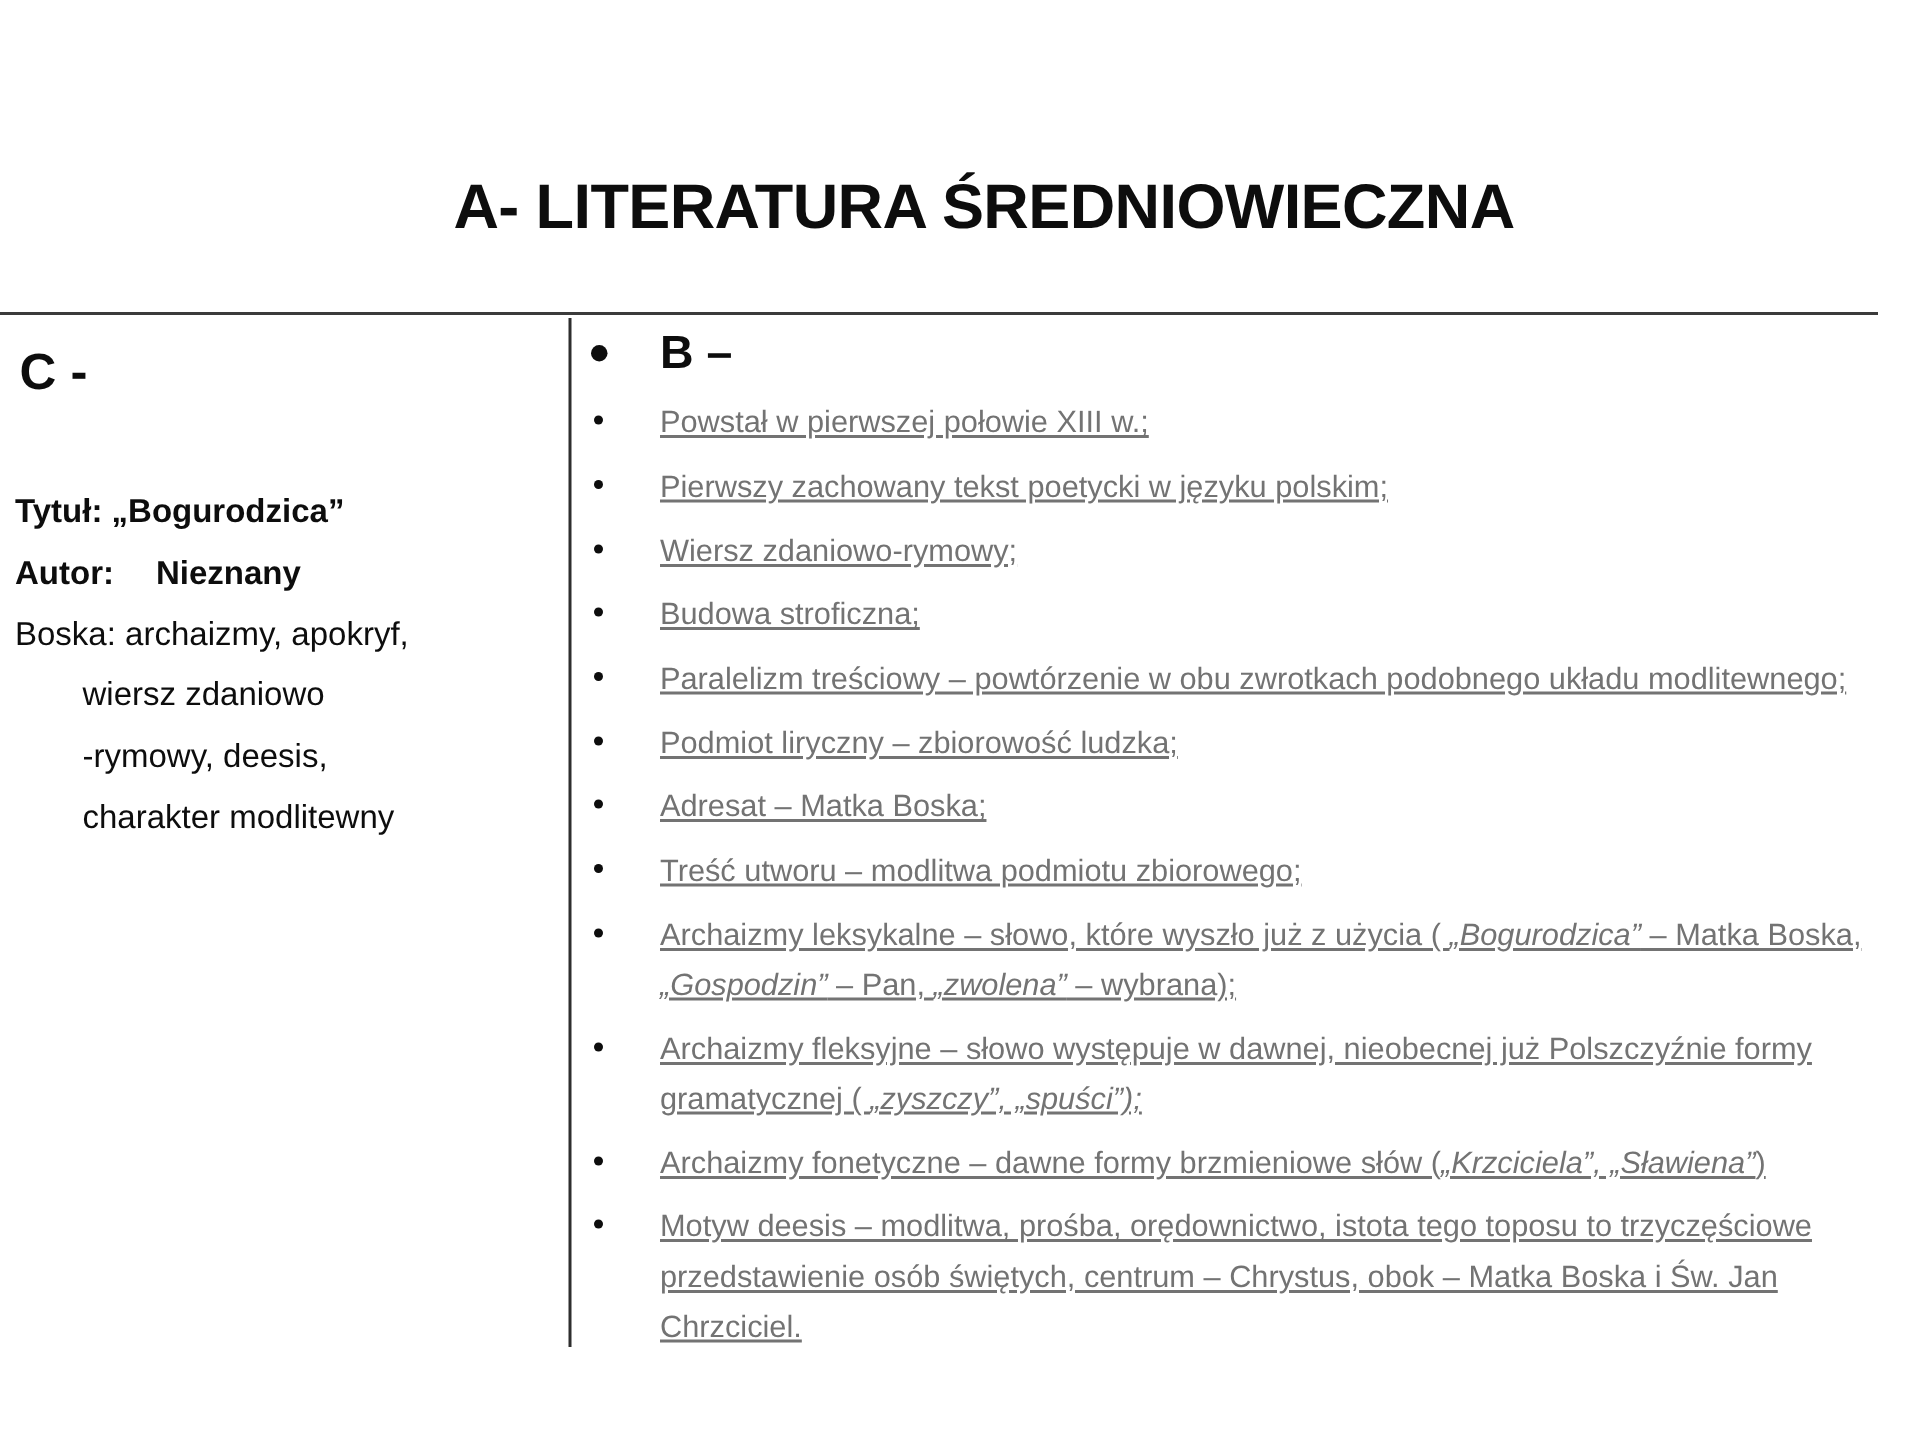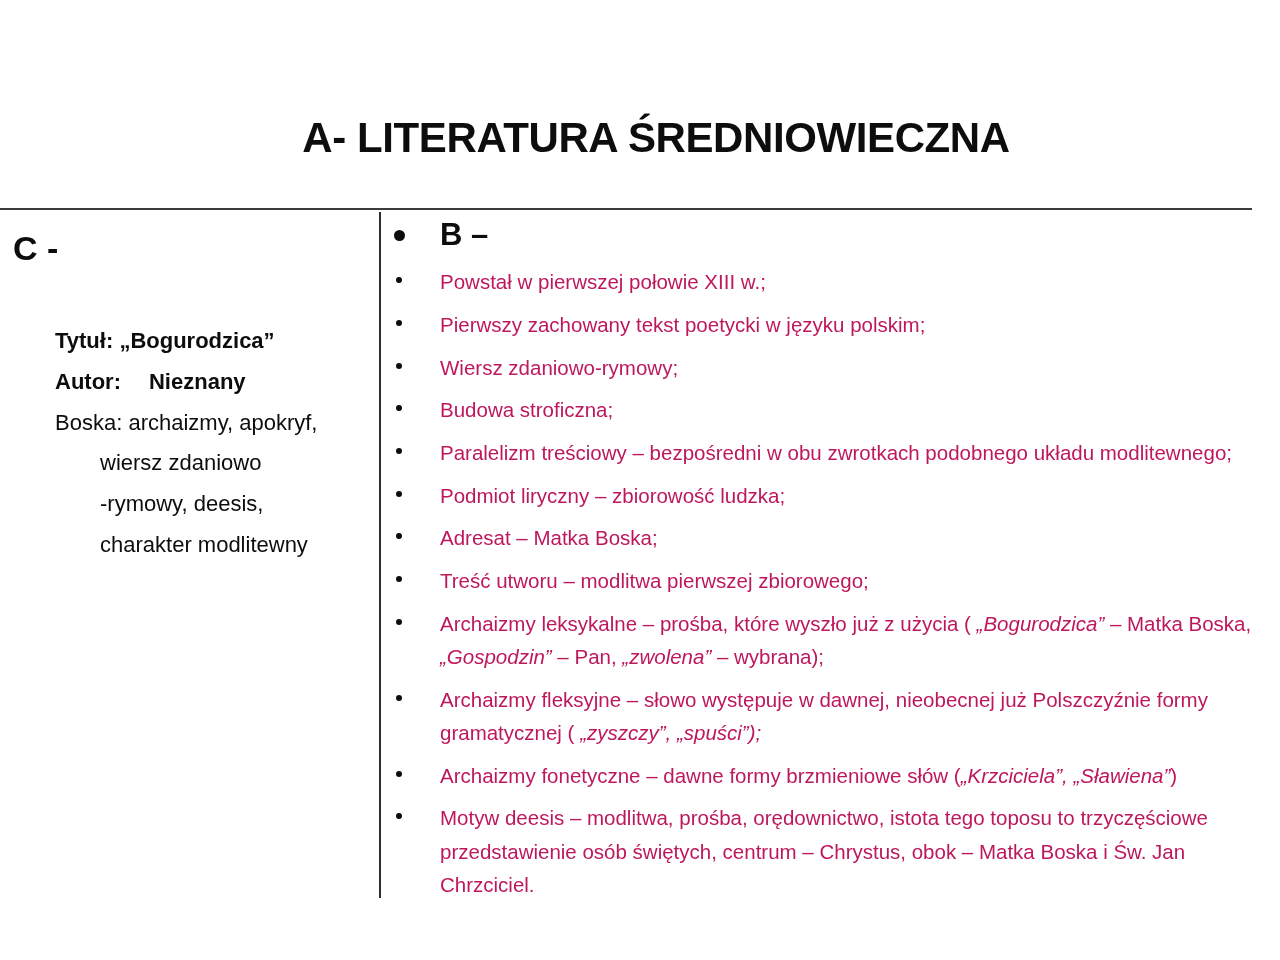--- a/index.html
+++ b/index.html
@@ -73,21 +73,20 @@
     font-weight: bold;
     line-height: 1.1;
     margin: 18px 0 0 3px;
     color: #0d0d0d;
   }
   .left-body {
     margin-top: 54px;
     font-size: 22px;
     line-height: 1.85;
     color: #0d0d0d;
-    margin-left: 45px;
   }
   .left-body .row {
     white-space: nowrap;
   }
   .left-body .b {
     font-weight: bold;
   }
   .left-body .tabgap {
     display: inline-block;
     width: 28px;
@@ -132,21 +131,22 @@
     list-style: none;
     margin: 0;
     padding: 0;
   }
   ul.b-list > li {
     position: relative;
     padding-left: 52px;
     font-size: 20.5px;
     line-height: 1.62;
     margin-bottom: 9.5px;
-    color: #be185d;
+    color: #737373;
+    text-decoration: underline;
   }
   ul.b-list > li .bullet {
     position: absolute;
     left: 8px;
     top: 12px;
     width: 6px;
     height: 6px;
     border-radius: 50%;
     background: #0d0d0d;
   }
@@ -191,24 +191,24 @@
     <div class="b-heading">
       <span class="bullet-lg"></span>
       <span>B –</span>
     </div>
 
     <ul class="b-list" id="b-list">
         <li><span class="bullet"></span><span>Powstał w  pierwszej połowie XIII w.;</span></li>
         <li><span class="bullet"></span><span>Pierwszy zachowany tekst poetycki w języku polskim;</span></li>
         <li><span class="bullet"></span><span>Wiersz zdaniowo-rymowy;</span></li>
         <li><span class="bullet"></span><span>Budowa stroficzna;</span></li>
-        <li><span class="bullet"></span><span>Paralelizm treściowy – bezpośredni w obu zwrotkach podobnego układu modlitewnego;</span></li>
+        <li><span class="bullet"></span><span>Paralelizm treściowy – powtórzenie w obu zwrotkach podobnego układu modlitewnego;</span></li>
         <li><span class="bullet"></span><span>Podmiot liryczny – zbiorowość ludzka;</span></li>
         <li><span class="bullet"></span><span>Adresat – Matka Boska;</span></li>
-        <li><span class="bullet"></span><span>Treść utworu – modlitwa pierwszej zbiorowego;</span></li>
-        <li><span class="bullet"></span><span><span>Archaizmy leksykalne – prośba, które wyszło już z użycia ( </span><span class="it">„Bogurodzica”</span><span> – Matka Boska, </span><span class="it">„Gospodzin”</span><span> – Pan, </span><span class="it">„zwolena”</span><span> – wybrana);</span></span></li>
+        <li><span class="bullet"></span><span>Treść utworu – modlitwa podmiotu zbiorowego;</span></li>
+        <li><span class="bullet"></span><span><span>Archaizmy leksykalne – słowo, które wyszło już z użycia ( </span><span class="it">„Bogurodzica”</span><span> – Matka Boska, </span><span class="it">„Gospodzin”</span><span> – Pan, </span><span class="it">„zwolena”</span><span> – wybrana);</span></span></li>
         <li><span class="bullet"></span><span><span>Archaizmy fleksyjne – słowo występuje w dawnej, nieobecnej już Polszczyźnie formy gramatycznej ( </span><span class="it">„zyszczy”, „spuści”);</span></span></li>
         <li><span class="bullet"></span><span><span>Archaizmy fonetyczne – dawne formy brzmieniowe słów (</span><span class="it">„Krzciciela”, „Sławiena”</span><span>)</span></span></li>
         <li><span class="bullet"></span><span>Motyw deesis – modlitwa, prośba, orędownictwo, istota tego toposu to trzyczęściowe przedstawienie osób świętych, centrum – Chrystus, obok – Matka Boska i Św. Jan Chrzciciel.</span></li>
       </ul>
   </section>
 
 </div>
 
 </body></html>

